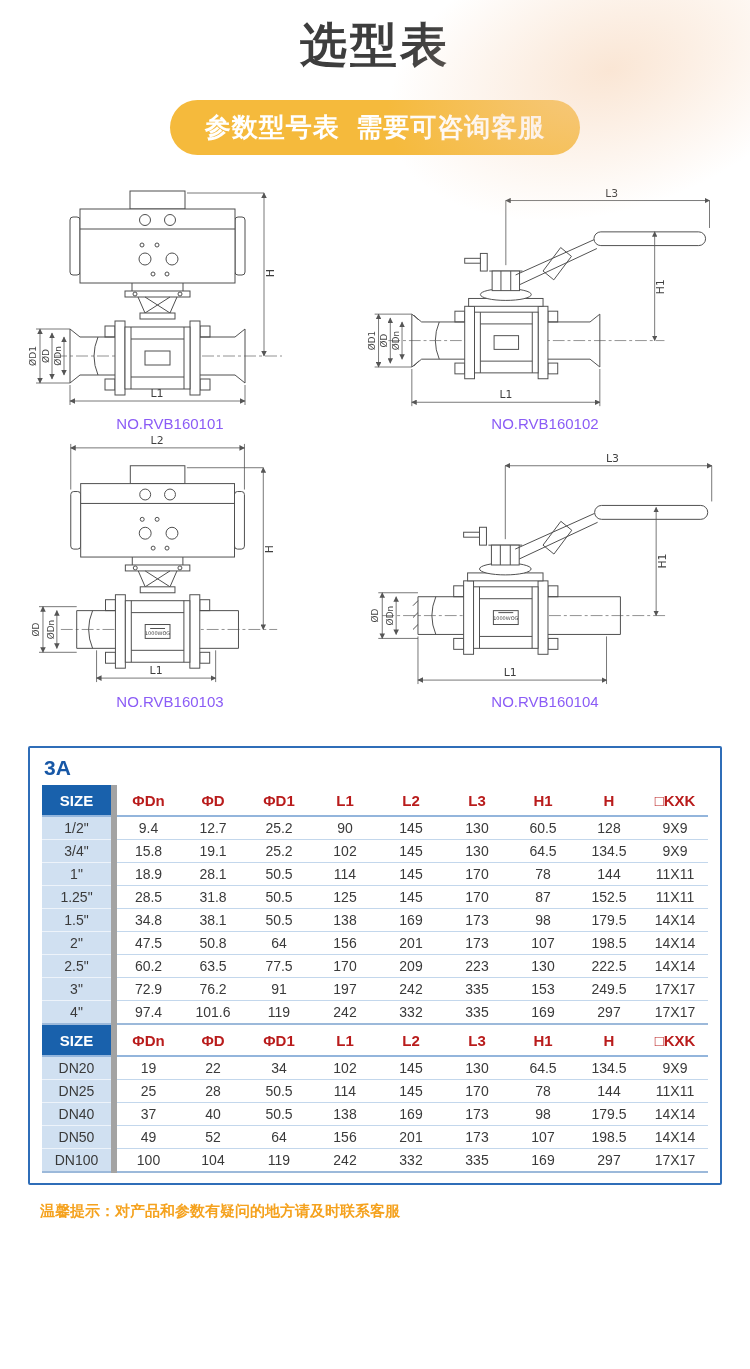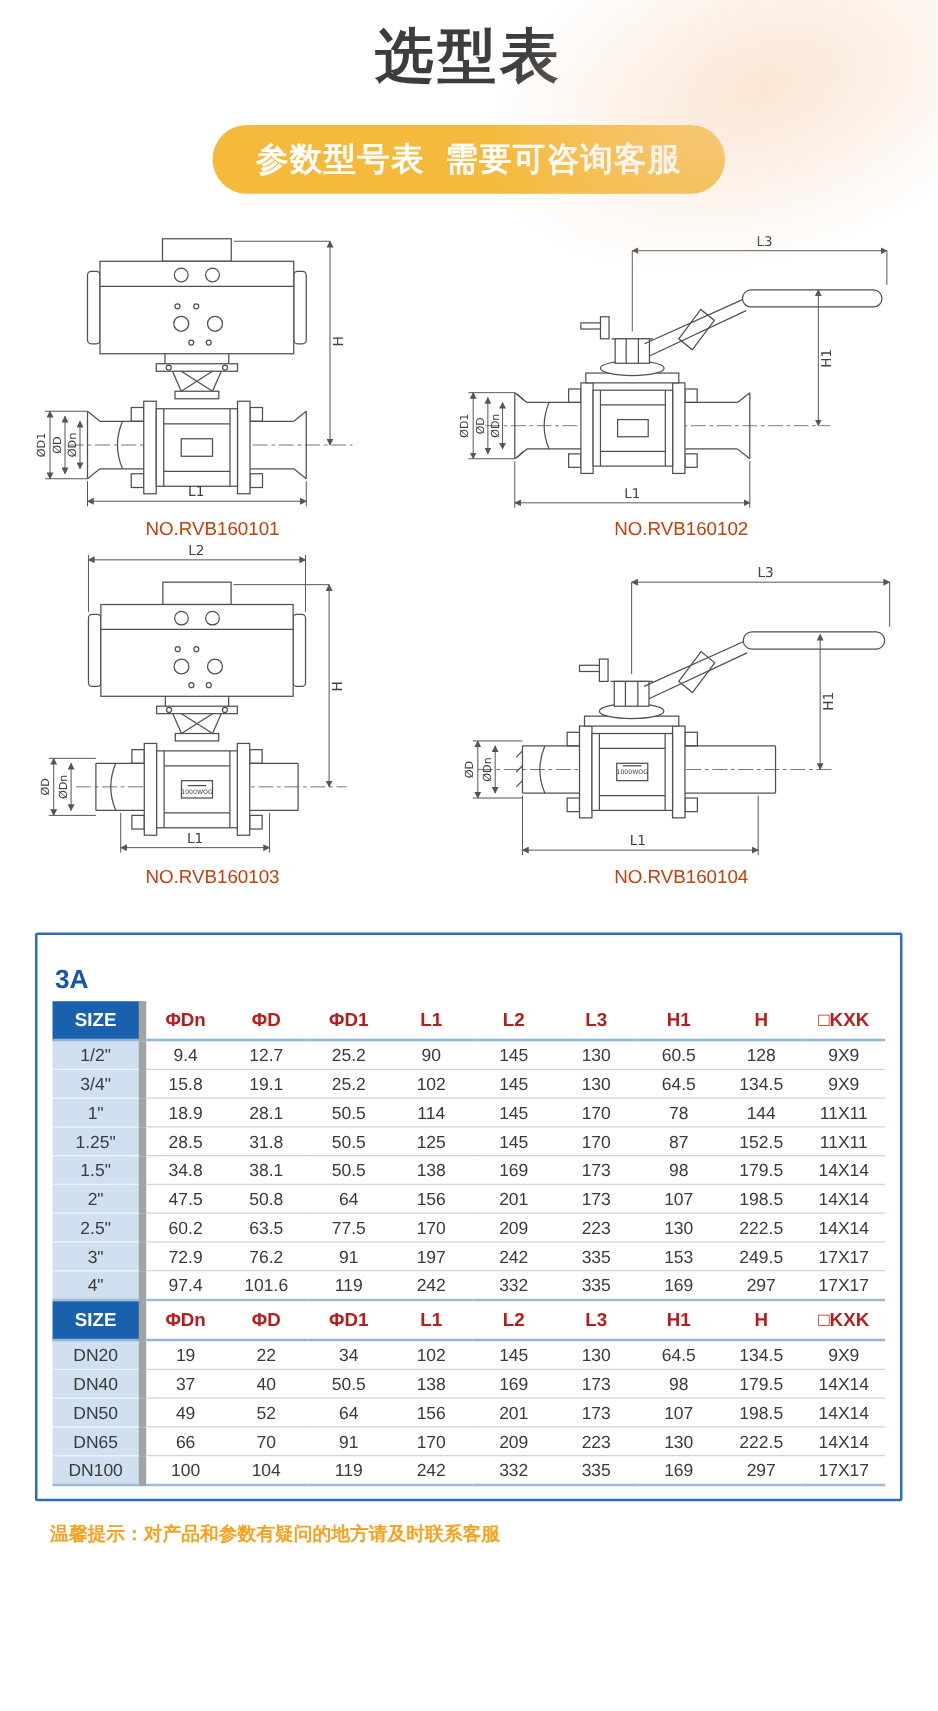--- a/index.html
+++ b/index.html
@@ -8,29 +8,29 @@
   .page::before{content:"";position:absolute;top:-70px;right:-90px;width:460px;height:280px;
     background:radial-gradient(closest-side,rgba(247,213,184,.6),rgba(255,255,255,0));
     transform:rotate(-18deg);pointer-events:none;}
   .title{margin:0;padding-top:14px;text-align:center;font-size:47px;font-weight:800;
     color:#3d3d3d;letter-spacing:3px;}
   .banner{width:410px;height:55px;margin:23px auto 0;background:#f5ba3c;border-radius:28px;
     color:#fff;font-size:26px;font-weight:700;display:flex;align-items:center;justify-content:center;
     letter-spacing:1px;white-space:pre;}
   .drawings{display:grid;grid-template-columns:340px 410px;margin-top:24px;}
   .dcell{display:flex;flex-direction:column;align-items:center;}
-  .dcap{font-size:15px;color:#c2410c;margin-top:1px;}
+  .dcap{font-size:15px;color:#8b5cf6;margin-top:1px;}
   svg text{font-family:"DejaVu Sans",sans-serif;}
   .dim{font-size:9px;fill:#3f3f3f;}
   .dimL{font-size:11px;fill:#3f3f3f;}
   .mark{font-size:5px;fill:#3f3f3f;}
   .ln{stroke:#4f4f4f;fill:none;stroke-width:1;}
   .dl{stroke:#555;fill:none;stroke-width:.8;}
   .cl{stroke:#777;fill:none;stroke-width:.8;stroke-dasharray:12 3 3 3;}
-  .specbox{margin:36px 28px 0;border:2px solid #2f6db8;border-radius:2px;padding:20px 12px 10px;}
+  .specbox{margin:36px 28px 0;border:2px solid #2f6db8;border-radius:2px;padding:4px 12px 10px;}
   .tbl-title{font-size:21px;font-weight:800;color:#1757a6;margin:4px 0 5px 2px;}
   table.spec{width:100%;border-collapse:collapse;table-layout:fixed;}
   .spec th{font-size:15px;color:#b91c1c;font-weight:700;height:30px;padding:0;text-align:center;}
   .spec th.size{background:#1961ac;color:#fff;}
   .spec thead tr{border-bottom:2px solid #93b5dc;}
   .spec td{font-size:14px;color:#3a3a3a;text-align:center;height:22px;padding:0;border-bottom:1px solid #c3d7ec;}
   .spec td.size{background:#d0e0f1;border-bottom:1px solid #edf3fa;}
   .spec td.size,.spec th.size{border-right:6px solid #a3a3a3;}
   .spec tbody tr:last-child td{border-bottom:2px solid #9cb9da;}
   .footnote{margin:17px 0 0 40px;font-size:15px;font-weight:700;color:#f5a21e;}
@@ -453,20 +453,32 @@
               <td>22</td>
               <td>34</td>
               <td>102</td>
               <td>145</td>
               <td>130</td>
               <td>64.5</td>
               <td>134.5</td>
               <td>9X9</td>
             </tr>
             <tr>
+              <td class="size">DN25</td>
+              <td>25</td>
+              <td>28</td>
+              <td>50.5</td>
+              <td>114</td>
+              <td>145</td>
+              <td>170</td>
+              <td>78</td>
+              <td>144</td>
+              <td>11X11</td>
+            </tr>
+            <tr>
               <td class="size">DN40</td>
               <td>37</td>
               <td>40</td>
               <td>50.5</td>
               <td>138</td>
               <td>169</td>
               <td>173</td>
               <td>98</td>
               <td>179.5</td>
               <td>14X14</td>
@@ -477,32 +489,20 @@
               <td>52</td>
               <td>64</td>
               <td>156</td>
               <td>201</td>
               <td>173</td>
               <td>107</td>
               <td>198.5</td>
               <td>14X14</td>
             </tr>
             <tr>
-              <td class="size">DN65</td>
-              <td>66</td>
-              <td>70</td>
-              <td>91</td>
-              <td>170</td>
-              <td>209</td>
-              <td>223</td>
-              <td>130</td>
-              <td>222.5</td>
-              <td>14X14</td>
-            </tr>
-            <tr>
               <td class="size">DN100</td>
               <td>100</td>
               <td>104</td>
               <td>119</td>
               <td>242</td>
               <td>332</td>
               <td>335</td>
               <td>169</td>
               <td>297</td>
               <td>17X17</td>

